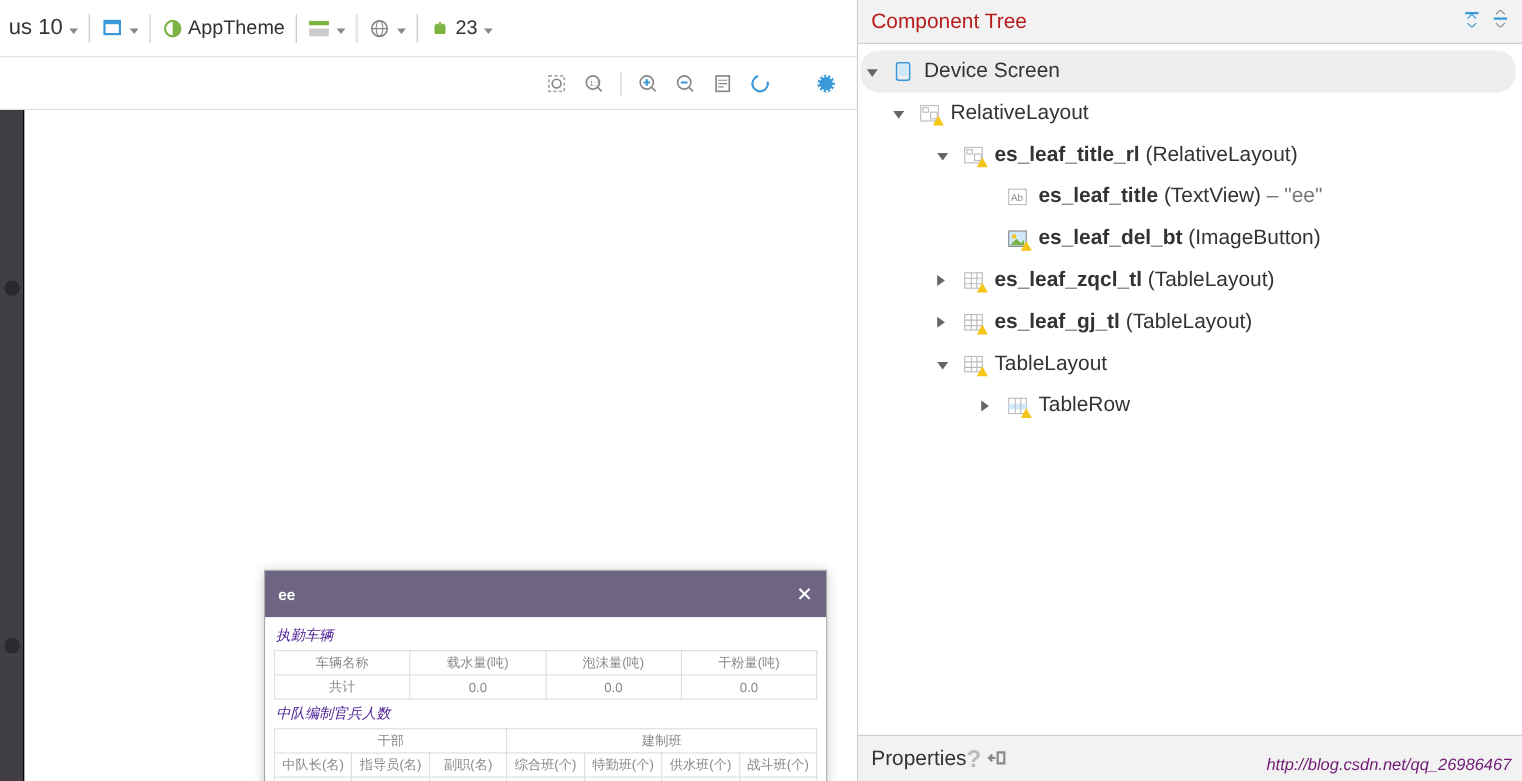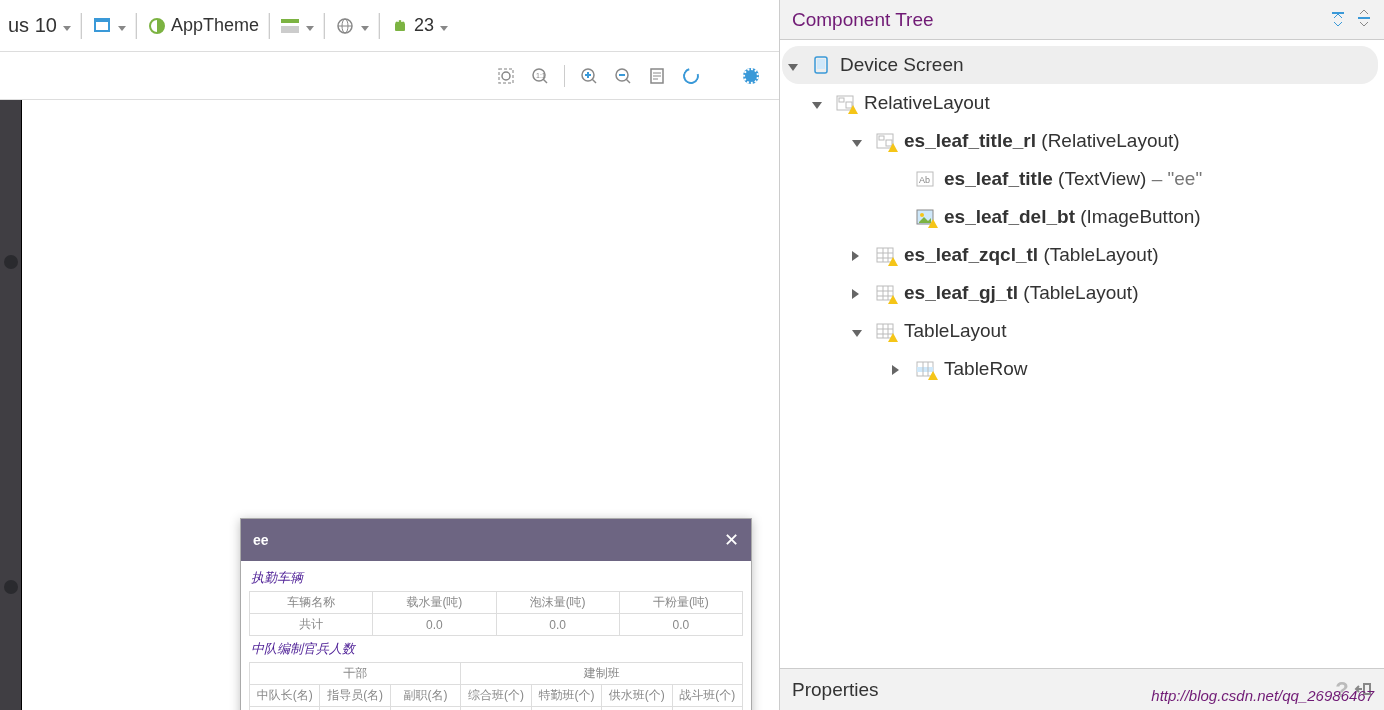--- a/index.html
+++ b/index.html
@@ -29,36 +29,36 @@
   
   .popup { position:absolute; left:218px; top:418px; width:512px; border:1px solid #aaa; box-shadow:0 2px 10px rgba(0,0,0,0.25); background:#fff;}
   .popup-title { background:#6d6582; color:#fff; padding:10px 12px; font-size:14px; font-weight:bold; display:flex; justify-content:space-between; align-items:center;}
   .popup-title .x { font-weight:normal; font-size:18px; cursor:pointer;}
   .popup-body { padding:4px 8px 8px; font-size:13px; color:#666;}
   .sec-title { color:#4c1d95; font-size:13px; padding:4px 2px;font-style:italic;}
   table.tbl { width:100%; border-collapse:collapse; table-layout:fixed; font-size:12px; color:#888; text-align:center;}
   table.tbl td { border:1px solid #ddd; padding:2px 0; height:18px;}
   .dashed td { border:1px dashed #ccc;}
   
-  .panel-hdr { height:40px; background:#f2f2f2; border-bottom:1px solid #ccc; display:flex; align-items:center; padding:0 12px; font-size:19px; color:#701a75; justify-content:space-between;}
+  .panel-hdr { height:40px; background:#f2f2f2; border-bottom:1px solid #ccc; display:flex; align-items:center; padding:0 12px; font-size:19px; color:#b91c1c; justify-content:space-between;}
   .panel-hdr .icons { display:flex; gap:10px; }
   .tree { flex:1; overflow:auto; padding:6px 6px 6px 2px; font-size:19px; color:#333;}
   .node { display:flex; align-items:center; gap:8px; height:38px; padding:0 6px; cursor:pointer;border-radius:17px;}
   .node .arrow { width:14px; display:inline-block; }
   .node .arrow.open::before { content:""; display:inline-block; width:0;height:0;border-left:5px solid transparent;border-right:5px solid transparent;border-top:7px solid #666;}
   .node .arrow.closed::before { content:""; display:inline-block; width:0;height:0;border-top:5px solid transparent;border-bottom:5px solid transparent;border-left:7px solid #666;}
   .node .arrow.none { }
   .node .nico { width:22px; height:18px; display:inline-flex; align-items:center; justify-content:center;}
   .node.selected { background:#eee;}
   .bold { font-weight:bold; }
   .muted { color:#777;}
   .ind1 { padding-left: 30px; }
   .ind2 { padding-left: 70px; }
   .ind3 { padding-left: 110px; }
-  .props-hdr { height:42px; border-top:1px solid #ccc; background:#f2f2f2; display:flex; align-items:center; padding:0 12px; font-size:19px; color:#333; justify-content:space-between;}
+  .props-hdr { height:42px; border-top:1px solid #ccc; background:#f2f2f2; display:flex; align-items:center; padding:0 12px; font-size:19px; color:#333; }
   .watermark { position:absolute; right:10px; bottom:6px; color:#701a75; font-size:15px; font-style:italic; pointer-events:none;}
   .warn { position:relative; }
   .warn::after { content:""; position:absolute; right:-2px; bottom:-2px; width:0; height:0; border-left:5px solid transparent; border-right:5px solid transparent; border-bottom:9px solid #f5c518;}
   
   .refresh-ico { border:2px solid #3a99d8; border-radius:50%; width:16px; height:16px; border-top-color:transparent; transform:rotate(30deg);}
   .gear-ico { width:16px; height:16px; border-radius:50%; background:#3a99d8; position:relative;}
   .gear-ico::before{content:"";position:absolute;inset:0;border:2px dotted #fff;border-radius:50%;}
 </style>
 </head>
 <body>

